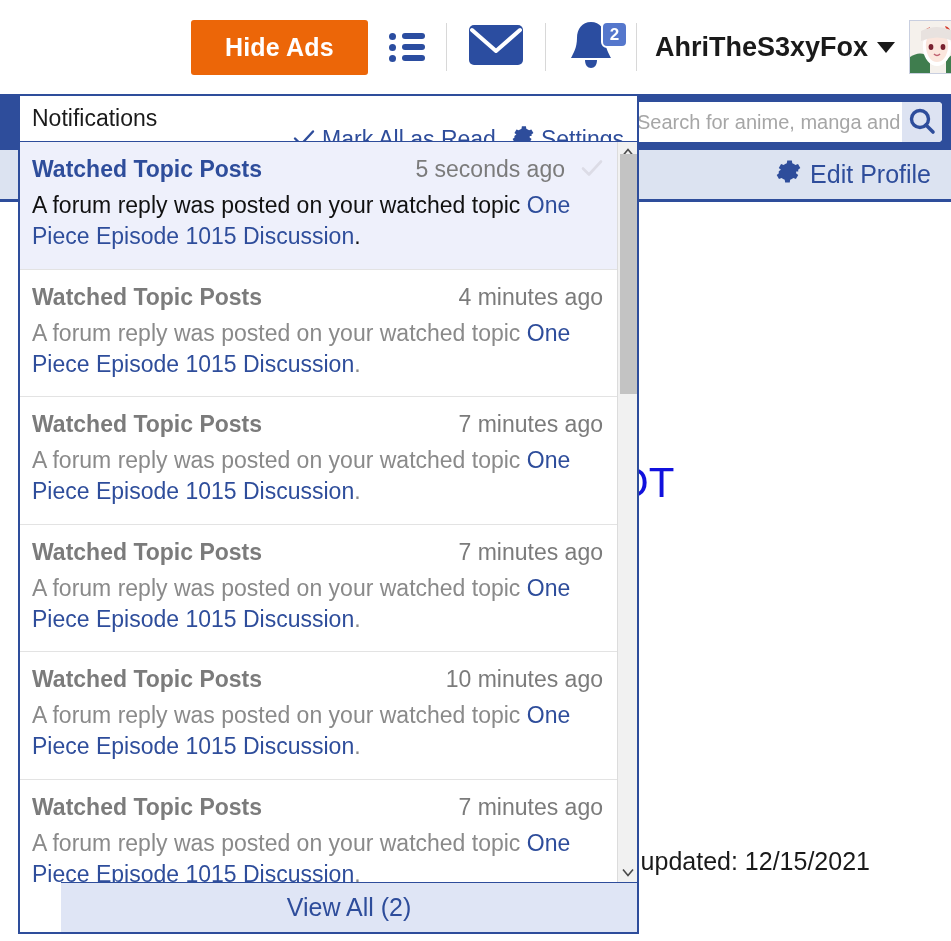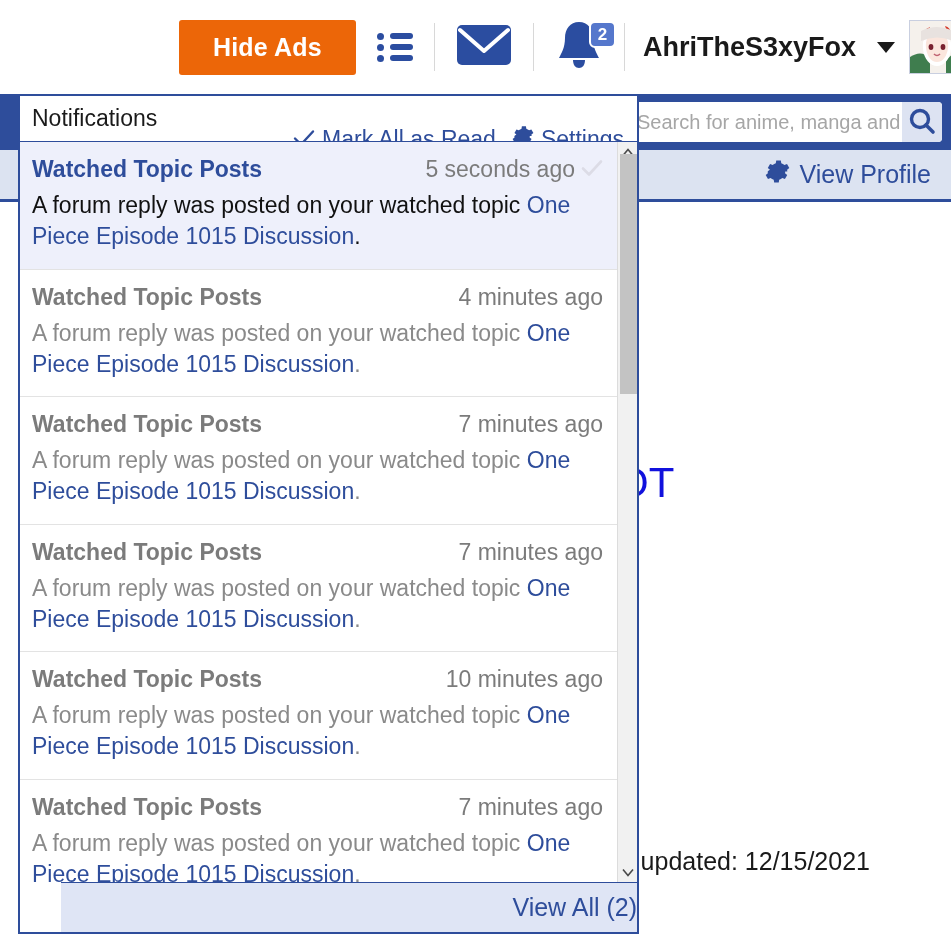--- a/index.html
+++ b/index.html
@@ -86,21 +86,21 @@
     font-size: 17px;
     font-weight: bold;
     display: flex; align-items: center; justify-content: center;
     padding: 0 5px;
     border: 2px solid #ffffff;
   }
 
   #username-cell {
     display: flex;
     align-items: center;
-    gap: 21px;
+    gap: 9px;
     padding: 0 14px 0 18px;
     cursor: pointer;
   }
   #username-text {
     font-size: 27px;
     font-weight: bold;
     color: #1a1a1a;
     font-family: "Liberation Sans", sans-serif;
   }
   .caret-down {
@@ -300,21 +300,21 @@
     margin-bottom: 7px;
   }
   .notif-type {
     font-size: 23px;
     font-weight: bold;
     color: #7b7b7b;
     font-family: "Liberation Sans", sans-serif;
   }
   .notif-item.unread .notif-type { color: #2e4d9b; }
 
-  .notif-right { display: flex; align-items: center; gap: 6px; }
+  .notif-right { display: flex; align-items: center; gap: 16px; }
   .notif-time {
     font-size: 23px;
     color: #7b7b7b;
     white-space: nowrap;
     font-family: "Liberation Sans", sans-serif;
   }
   .notif-check { width: 22px; height: 22px; flex: 0 0 22px; }
 
   .notif-text {
     font-size: 23px;
@@ -349,21 +349,21 @@
     cursor: pointer;
   }
 
   #notif-foot {
     flex: 0 0 50px;
     height: 50px;
     background: #dfe5f5;
     border-top: 1px solid #2e4d9b;
     display: flex;
     align-items: center;
-    justify-content: flex-end;
+    justify-content: center;
     cursor: pointer;
     margin-left: 41px;
   }
   #view-all {
     color: #2e4d9b;
     font-size: 25px;
     text-decoration: none;
     font-family: "Liberation Sans", sans-serif;
   }
 </style>
@@ -450,21 +450,21 @@
       </div>
     </div>
 
     <div id="profile-bar">
       <a id="edit-profile-link" href="#">
         <span>
           <svg width="25" height="25" viewBox="0 0 24 24">
             <path fill="#2e4d9b" d="M12 8a4 4 0 100 8 4 4 0 000-8zm9.4 4c0-.6-.06-1.2-.17-1.76l2.1-1.6-2.2-3.8-2.5 1a9.4 9.4 0 00-3-1.75L15.2 1.4h-4.4l-.43 2.7a9.4 9.4 0 00-3 1.74l-2.5-1-2.2 3.8 2.1 1.6A9.6 9.6 0 002.6 12c0 .6.06 1.2.17 1.76l-2.1 1.6 2.2 3.8 2.5-1a9.4 9.4 0 003 1.75l.43 2.69h4.4l.43-2.7a9.4 9.4 0 003-1.74l2.5 1 2.2-3.8-2.1-1.6c.1-.57.17-1.16.17-1.76z"></path>
           </svg>
         </span>
-        <span>View Profile</span>
+        <span>Edit Profile</span>
       </a>
     </div>
 
     <div id="bg-body">
       <div id="bg-red-line">, please</div>
       <div id="bg-blue-1">957 DID NOT</div>
       <div id="bg-blue-2">TITLED!!</div>
       <div id="bg-updated">41 last updated: 12/15/2021</div>
     </div>
   </div>

